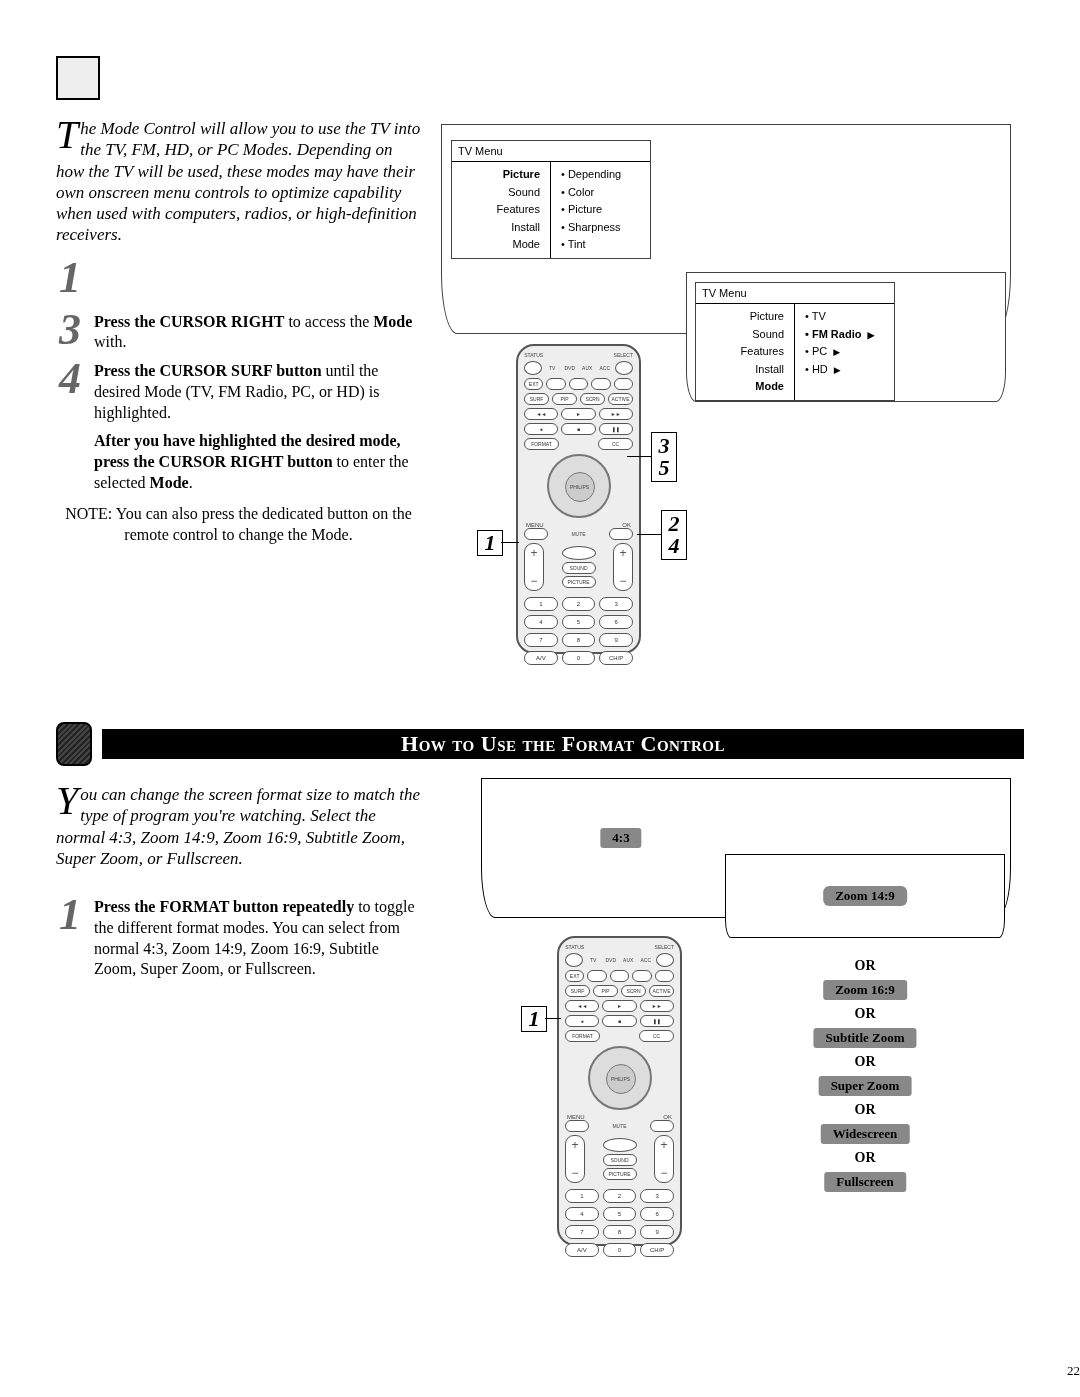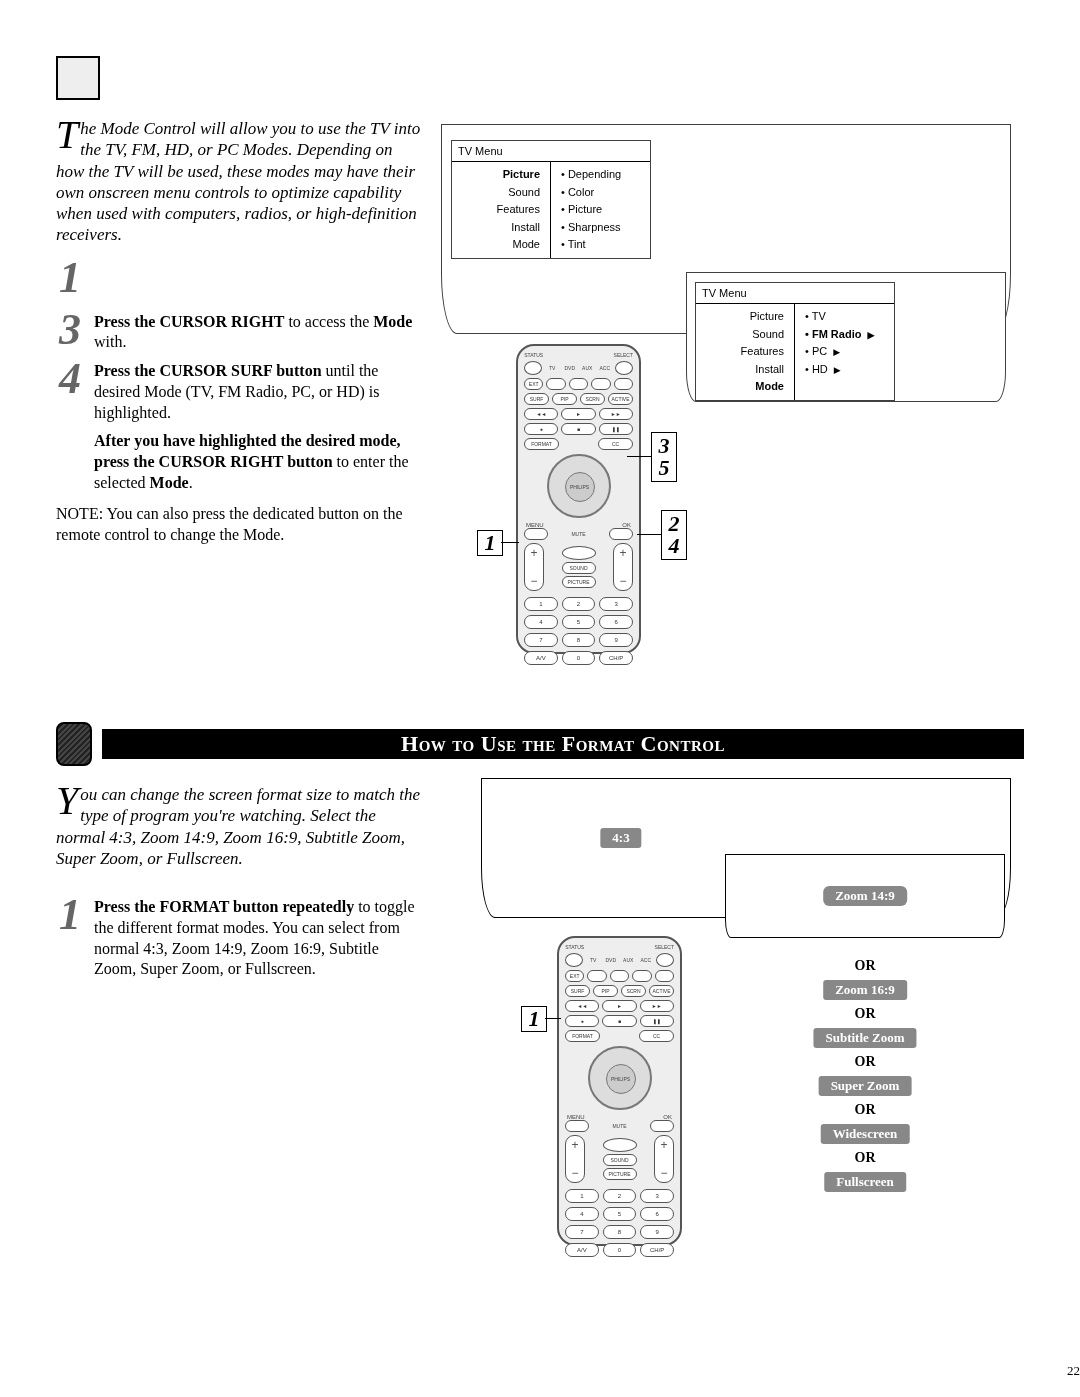--- a/index.html
+++ b/index.html
@@ -88,20 +88,21 @@
     font-weight: bold;
     line-height: 36px;
     color: #666;
     text-align: center;
   }
   .step-body strong { font-weight: bold; }
   .note {
     font-size: 16px;
     line-height: 1.3;
     margin-top: 10px;
+    text-align: center;
   }
 
   
   .tv-screen {
     position: absolute;
     border: 1px solid #404040;
     background: #fff;
     box-sizing: border-box;
     margin-top: 12px;
   }
@@ -243,21 +244,21 @@
     position:absolute;
     border:1px solid #000;
     border-radius: 0 0 14px 14px / 0 0 50px 50px;
     box-sizing:border-box;
   }
   .fmt-pill {
     position:absolute;
     left:50%;
     transform:translateX(-50%);
     background:#888;
-    color:#ffffff;
+    color:#000000;
     font-family:"Times New Roman",serif;
     font-weight:bold;
     font-size:13px;
     padding:2px 12px;
     border-radius:3px;
     white-space:nowrap;
   }
   .fmt-or {
     position:absolute;
     left:50%;

